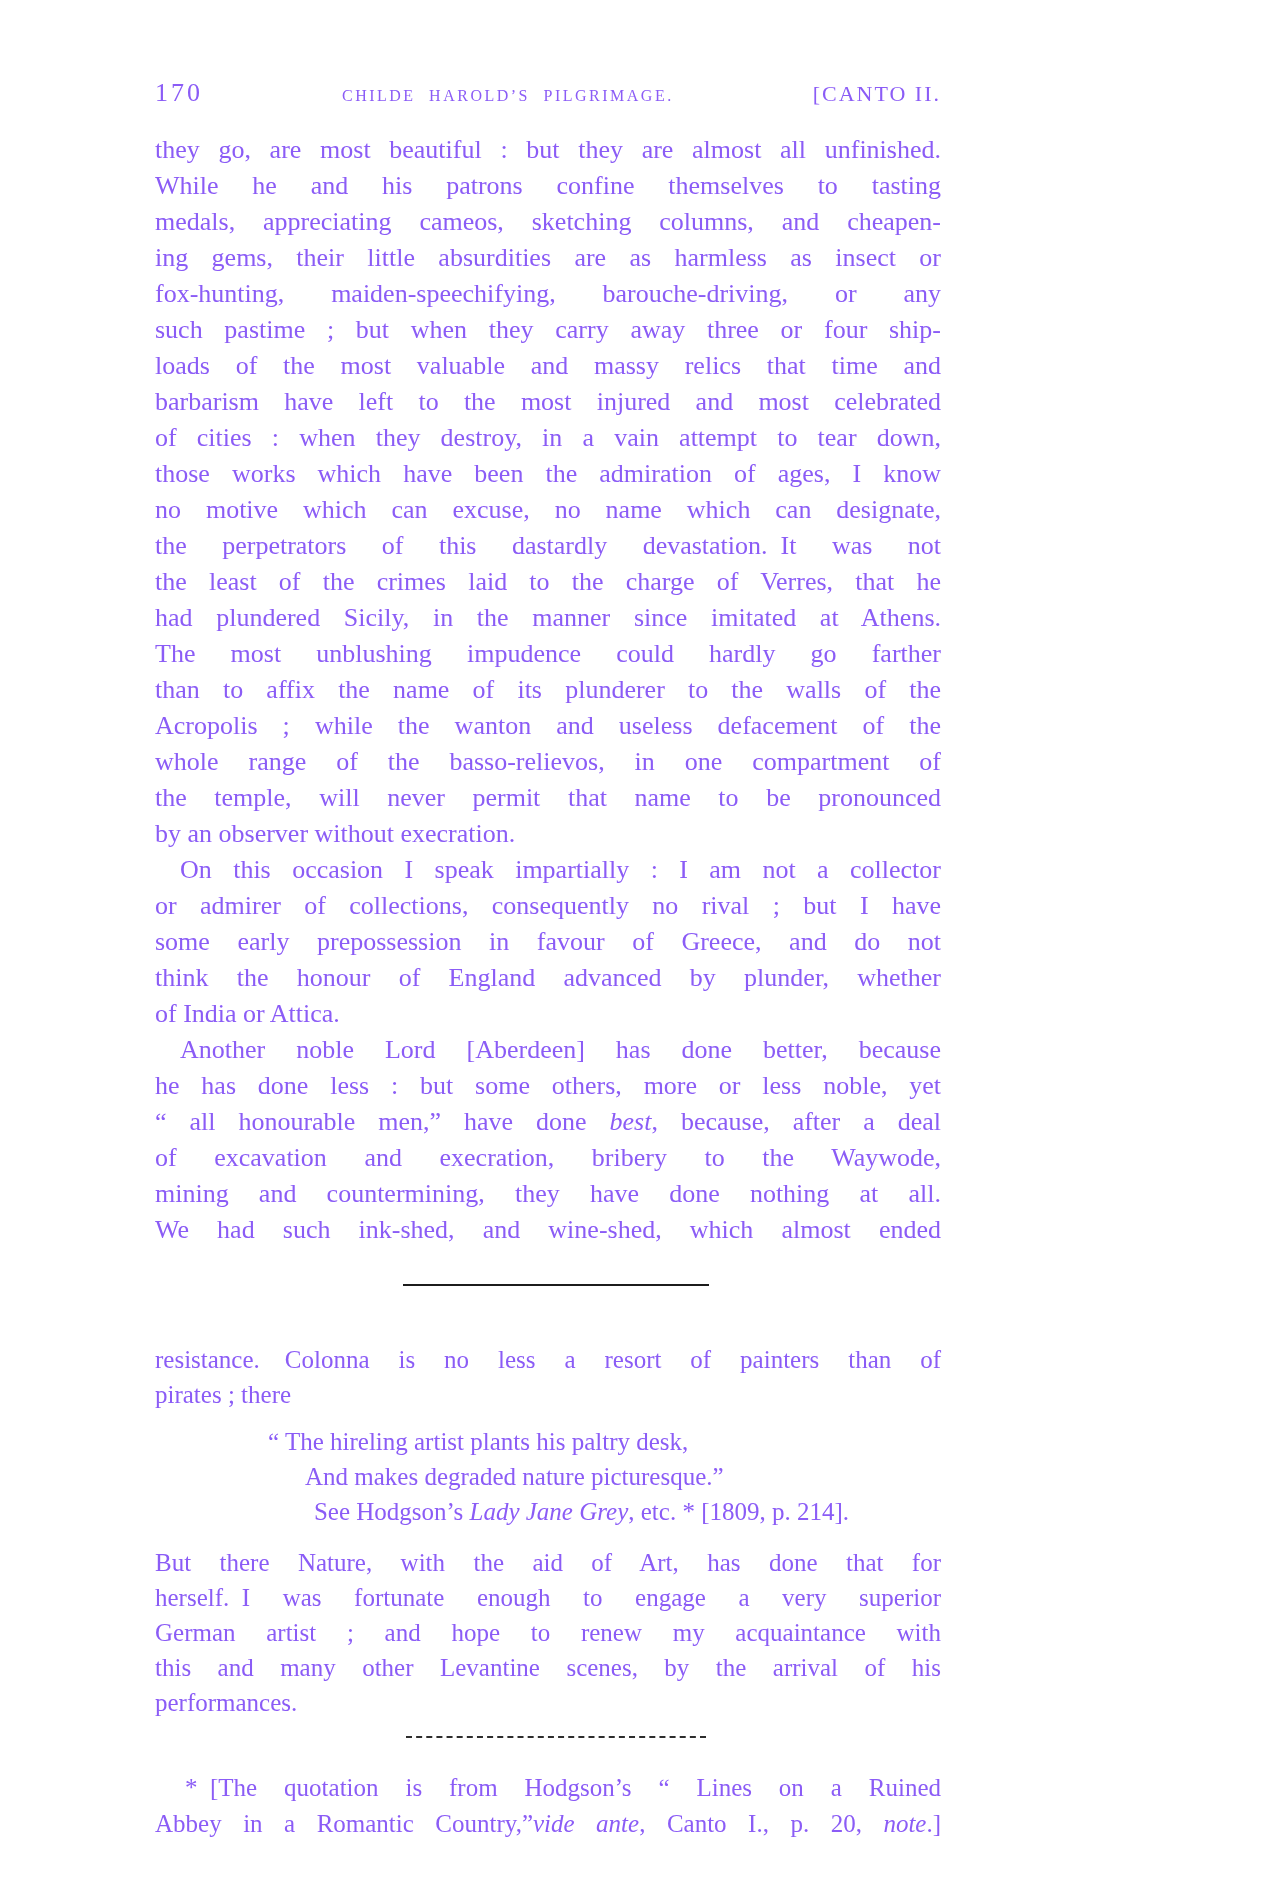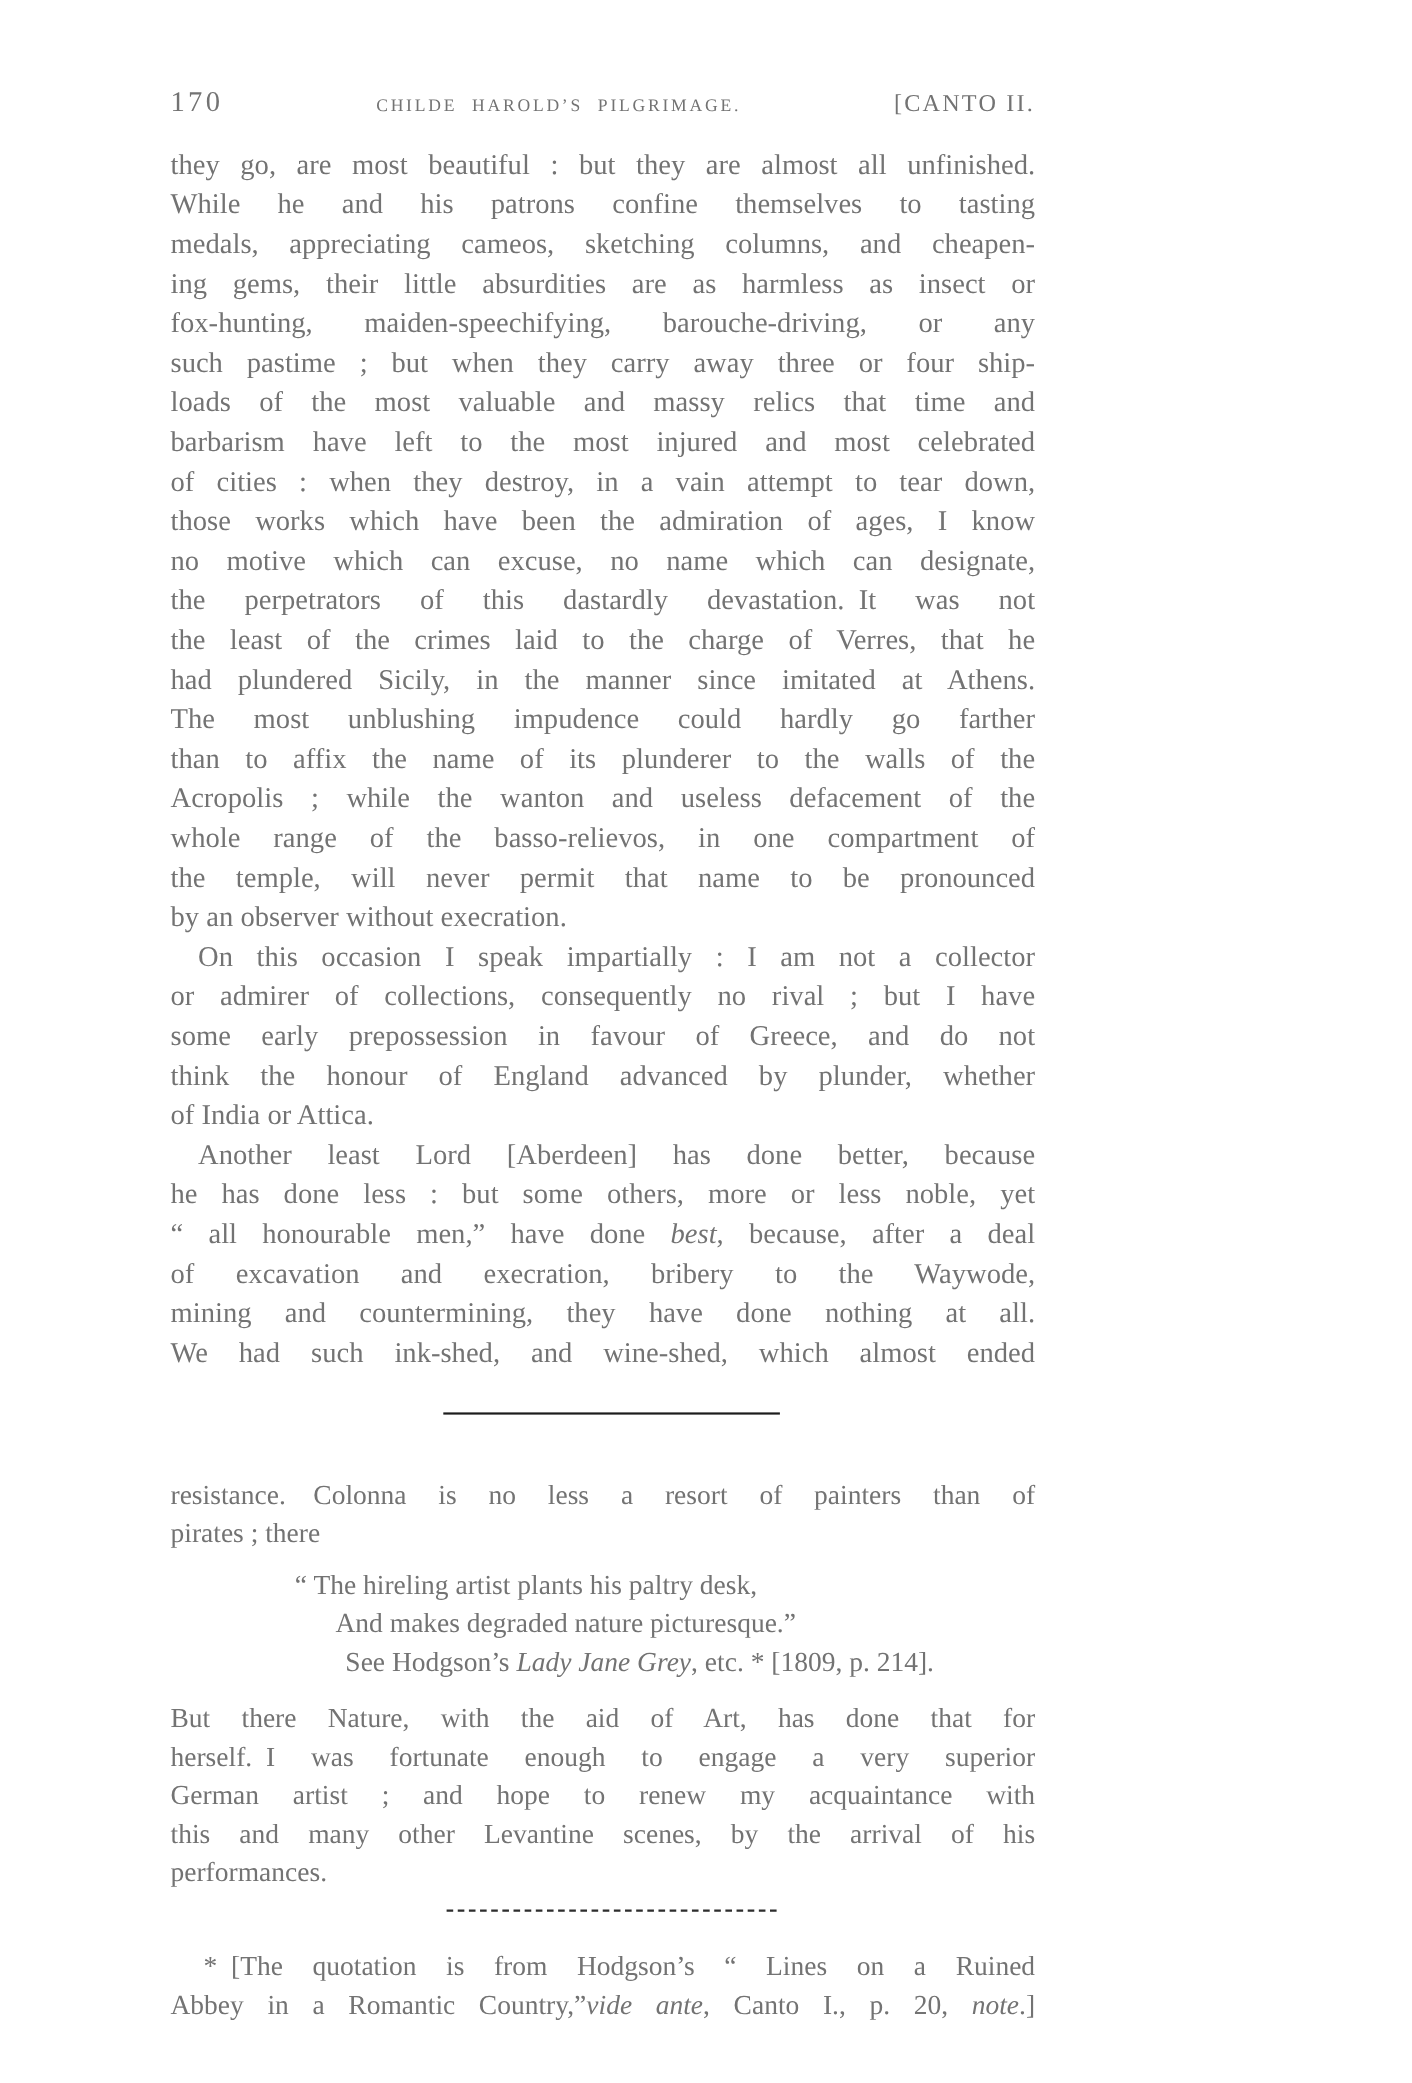--- a/index.html
+++ b/index.html
@@ -1,21 +1,21 @@
 <!DOCTYPE html>
 <html><head>
 <meta charset="utf-8">
 <style>
   html, body { margin: 0; padding: 0; background: #ffffff; }
   .page {
     position: relative;
     width: 1284px;
     height: 1894px;
     background: #ffffff;
-    color: #737373;
+    color: #8b5cf6;
     font-family: "Liberation Serif", "DejaVu Serif", serif;
     overflow: hidden;
   }
   .content {
     position: absolute;
     left: 155px;
     top: 0;
     width: 786px;
   }
   .running-head {
@@ -106,21 +106,21 @@
         <div class="tline just"><span>than to affix the name of its plunderer to the walls of the</span></div>
         <div class="tline just"><span>Acropolis ; while the wanton and useless defacement of the</span></div>
         <div class="tline just"><span>whole range of the basso-relievos, in one compartment of</span></div>
         <div class="tline just"><span>the temple, will never permit that name to be pronounced</span></div>
         <div class="tline"><span>by an observer without execration.</span></div>
         <div class="tline just" style="padding-left: 25px;"><span>On this occasion I speak impartially : I am not a collector</span></div>
         <div class="tline just"><span>or admirer of collections, consequently no rival ; but I have</span></div>
         <div class="tline just"><span>some early prepossession in favour of Greece, and do not</span></div>
         <div class="tline just"><span>think the honour of England advanced by plunder, whether</span></div>
         <div class="tline"><span>of India or Attica.</span></div>
-        <div class="tline just" style="padding-left: 25px;"><span>Another least Lord [Aberdeen] has done better, because</span></div>
+        <div class="tline just" style="padding-left: 25px;"><span>Another noble Lord [Aberdeen] has done better, because</span></div>
         <div class="tline just"><span>he has done less : but some others, more or less noble, yet</span></div>
         <div class="tline just"><span>“ all honourable men,” have done </span><span class="it">best</span><span>, because, after a deal</span></div>
         <div class="tline just"><span>of excavation and execration, bribery to the Waywode,</span></div>
         <div class="tline just"><span>mining and countermining, they have done nothing at all.</span></div>
         <div class="tline just"><span>We had such ink-shed, and wine-shed, which almost ended</span></div>
       </div>
 
     <div class="rule-solid"></div>
 
     <div class="footnote">

